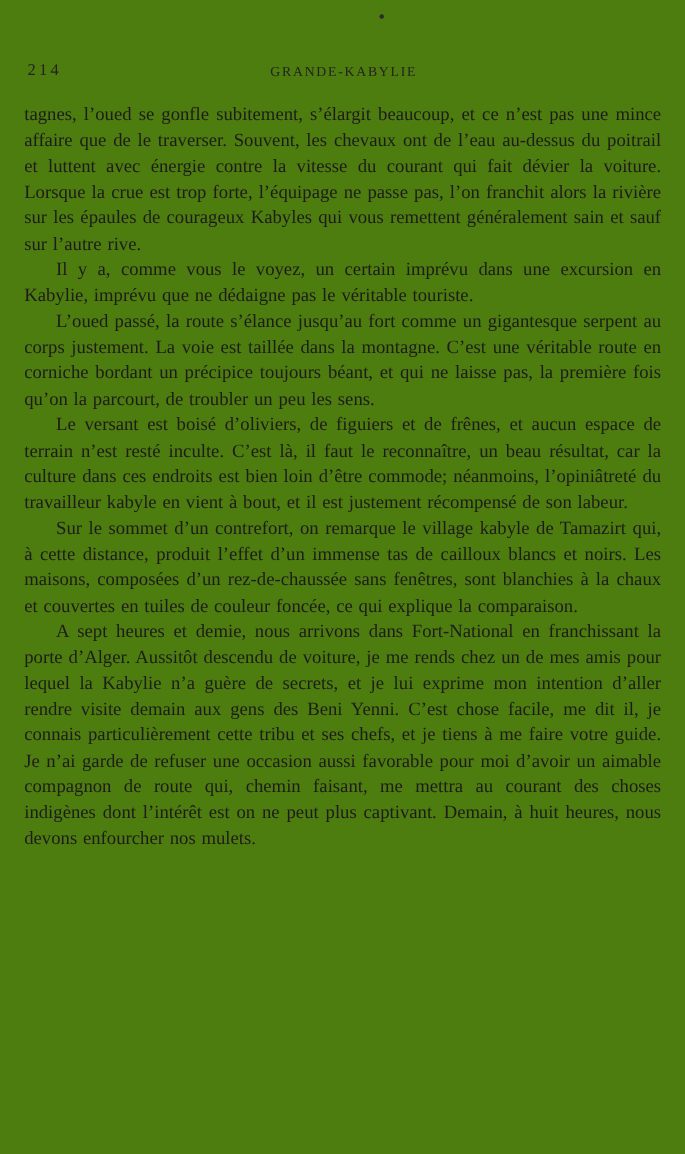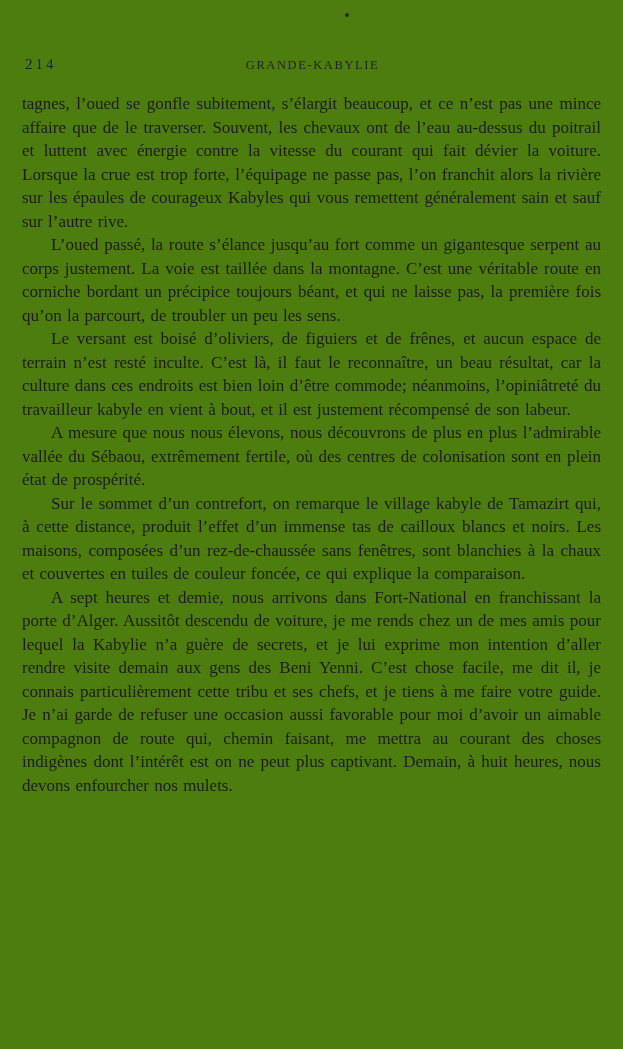--- a/index.html
+++ b/index.html
@@ -78,20 +78,20 @@
 
   <div class="ink-speck"></div>
 
   <div class="header">
     <span class="pagenum">214</span>
     <span class="runtitle">GRANDE-KABYLIE</span>
   </div>
 
   <div class="textblock">
     <p class="noindent">tagnes, l’oued se gonfle subitement, s’élargit beaucoup, et ce n’est pas une mince affaire que de le traverser. Souvent, les chevaux ont de l’eau au-dessus du poitrail et luttent avec énergie contre la vitesse du courant qui fait dévier la voiture. Lorsque la crue est trop forte, l’équipage ne passe pas, l’on franchit alors la rivière sur les épaules de courageux Kabyles qui vous remettent généralement sain et sauf sur l’autre rive.</p>
+    <p>Il y a, comme vous le voyez, un certain imprévu dans une excursion en Kabylie, imprévu que ne dédaigne pas le véritable touriste.</p>
     <p>L’oued passé, la route s’élance jusqu’au fort comme un gigantesque serpent au corps justement. La voie est taillée dans la montagne. C’est une véritable route en corniche bordant un précipice toujours béant, et qui ne laisse pas, la première fois qu’on la parcourt, de troubler un peu les sens.</p>
     <p>Le versant est boisé d’oliviers, de figuiers et de frênes, et aucun espace de terrain n’est resté inculte. C’est là, il faut le reconnaître, un beau résultat, car la culture dans ces endroits est bien loin d’être commode; néanmoins, l’opiniâtreté du travailleur kabyle en vient à bout, et il est justement récompensé de son labeur.</p>
-    <p>A mesure que nous nous élevons, nous découvrons de plus en plus l’admirable vallée du Sébaou, extrêmement fertile, où des centres de colonisation sont en plein état de prospérité.</p>
     <p>Sur le sommet d’un contrefort, on remarque le village kabyle de Tamazirt qui, à cette distance, produit l’effet d’un immense tas de cailloux blancs et noirs. Les maisons, composées d’un rez-de-chaussée sans fenêtres, sont blanchies à la chaux et couvertes en tuiles de couleur foncée, ce qui explique la comparaison.</p>
     <p>A sept heures et demie, nous arrivons dans Fort-National en franchissant la porte d’Alger. Aussitôt descendu de voiture, je me rends chez un de mes amis pour lequel la Kabylie n’a guère de secrets, et je lui exprime mon intention d’aller rendre visite demain aux gens des Beni Yenni. C’est chose facile, me dit il, je connais particulièrement cette tribu et ses chefs, et je tiens à me faire votre guide. Je n’ai garde de refuser une occasion aussi favorable pour moi d’avoir un aimable compagnon de route qui, chemin faisant, me mettra au courant des choses indigènes dont l’intérêt est on ne peut plus captivant. Demain, à huit heures, nous devons enfourcher nos mulets.</p>
   </div>
 
 </div>
 
 </body></html>

